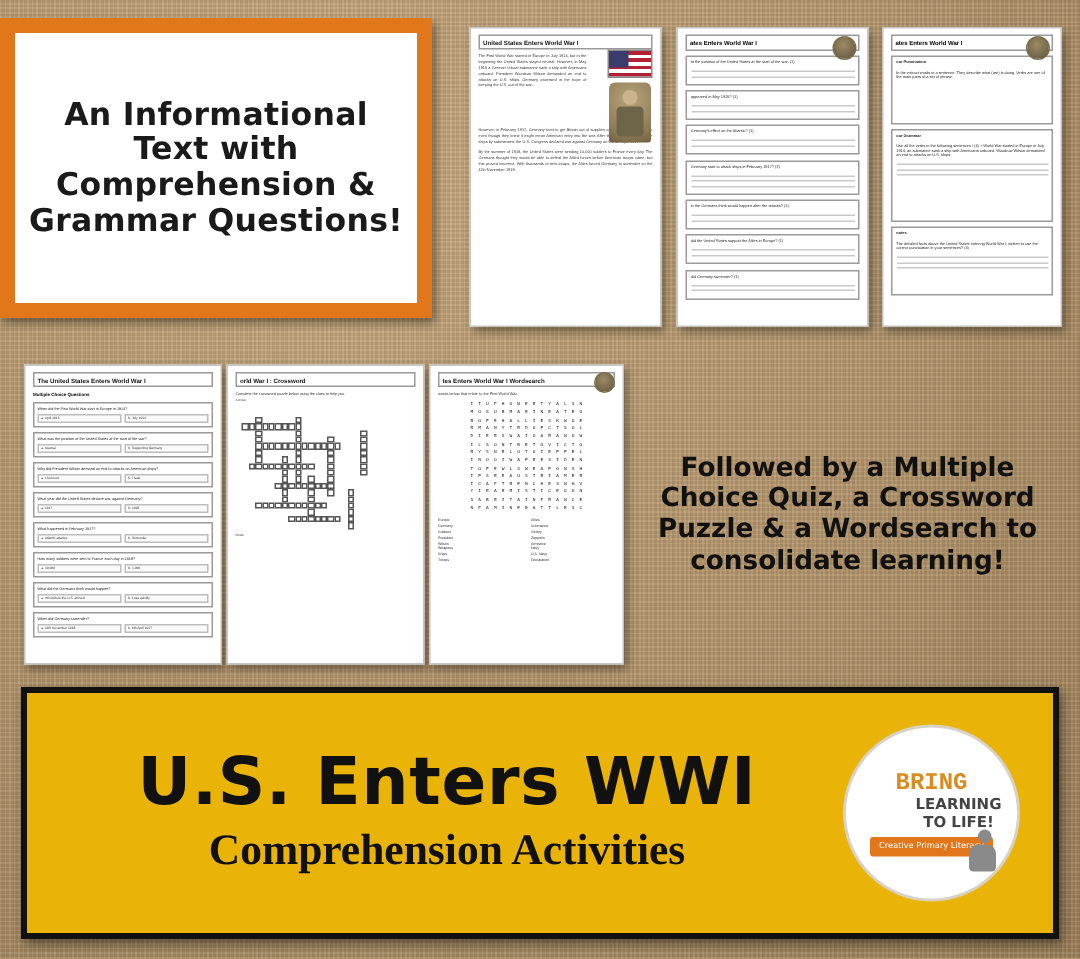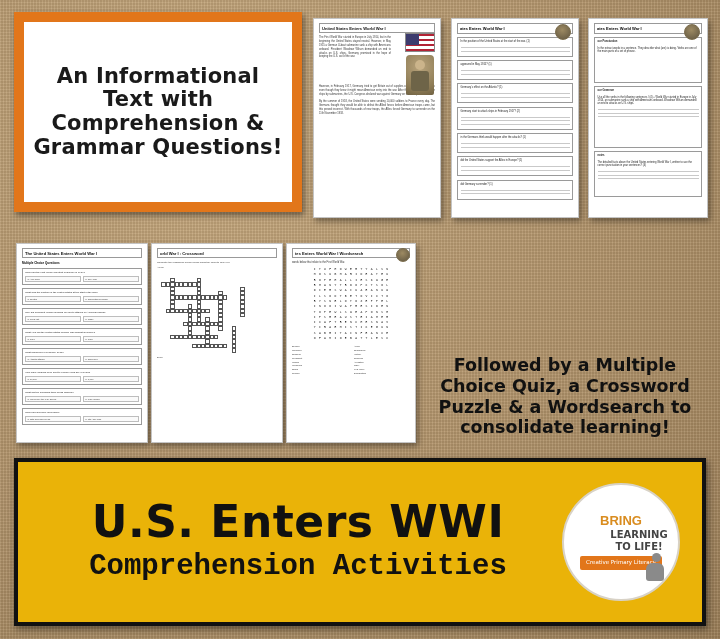--- a/index.html
+++ b/index.html
@@ -17,21 +17,21 @@
     background:
       repeating-linear-gradient(90deg, rgba(255,255,255,0.06) 0 1px, rgba(0,0,0,0.05) 1px 3px),
       repeating-linear-gradient(0deg, rgba(255,255,255,0.05) 0 1px, rgba(0,0,0,0.05) 1px 3px),
       radial-gradient(circle at 30% 20%, #c9ab80 0%, #b2946b 60%, #9d8059 100%);
   }
 
   .panel { position:absolute; }
 
   
   #title-box {
-    left:14px; top:12px; width:288px; height:200px;
+    left:0; top:12px; width:288px; height:200px;
     background:#ffffff;
     border:10px solid #e2761a;
     box-shadow:2px 3px 6px rgba(0,0,0,.45);
     display:flex; align-items:center; justify-content:center;
     padding:4px 6px;
   }
   #title-box .txt {
     font-family:"DejaVu Sans", sans-serif;
     font-weight:bold;
     font-size:21px;
@@ -126,21 +126,21 @@
     grid-auto-rows:5.3px; font-size:3px; color:#111;
     margin:3px auto 0 auto; width:78px;
   }
   .ws-grid span { display:flex; align-items:center; justify-content:center; font-family:"Liberation Mono", monospace;}
   .ws-words { display:flex; gap:6px; font-size:2.4px; color:#333; margin-top:4px; line-height:1.6; }
   .ws-words div { flex:1; }
 
   
   #followed-text {
     left:425px; top:248px; width:280px; height:190px;
-    display:flex; align-items:flex-end; justify-content:center;
+    display:flex; align-items:center; justify-content:center;
   }
   #followed-text .txt {
     font-family:"DejaVu Sans", sans-serif;
     font-weight:bold; font-size:17.5px; line-height:1.18;
     text-align:center; color:#111;
   }
 
   
   #bottom-banner {
     left:14px; top:458px; width:692px; height:168px;
@@ -149,32 +149,32 @@
     box-shadow:2px 3px 7px rgba(0,0,0,.45);
     display:flex; align-items:center;
     padding:0 16px;
   }
   #banner-text { flex:1; text-align:center; }
   #banner-text .line1 {
     font-family:"DejaVu Sans", sans-serif; font-weight:bold;
     font-size:44px; color:#111; line-height:1.05; letter-spacing:.5px;
   }
   #banner-text .line2 {
-    font-family:Liberation Mono, monospace; font-weight:bold;
+    font-family:Liberation Serif, serif; font-weight:bold;
     font-size:29px; color:#111; line-height:1.25; margin-top:4px;
   }
 
   
   #logo {
     width:118px; height:118px; border-radius:50%;
     background:#ffffff; border:2px solid #d8d2c6;
     display:flex; flex-direction:column; align-items:center; justify-content:center;
     position:relative; flex:0 0 auto; margin-right:6px;
   }
-  #logo .l1 { font-size:13px; font-weight:bold; color:#d98c1f; font-family:Liberation Sans, sans-serif; line-height:1.15;}
+  #logo .l1 { font-size:16px; font-weight:bold; color:#d98c1f; font-family:Liberation Mono, monospace; line-height:1.15;}
   #logo .l2 { font-size:10px; font-weight:bold; color:#444; font-family:"DejaVu Sans", sans-serif; line-height:1.15;margin-left:36px;}
   #logo .badge {
     margin-top:4px; background:#e2761a; color:#fff; font-size:5.5px;
     padding:3px 6px; border-radius:2px; text-align:center; line-height:1.3;
     font-family:"DejaVu Sans", sans-serif;
   }
   #logo .person {
     position:absolute; right:12px; bottom:16px; width:20px; height:30px;
   }
   #logo .person .head { width:9px; height:9px; border-radius:50%; background:#8a8a8a; margin:0 auto;}

